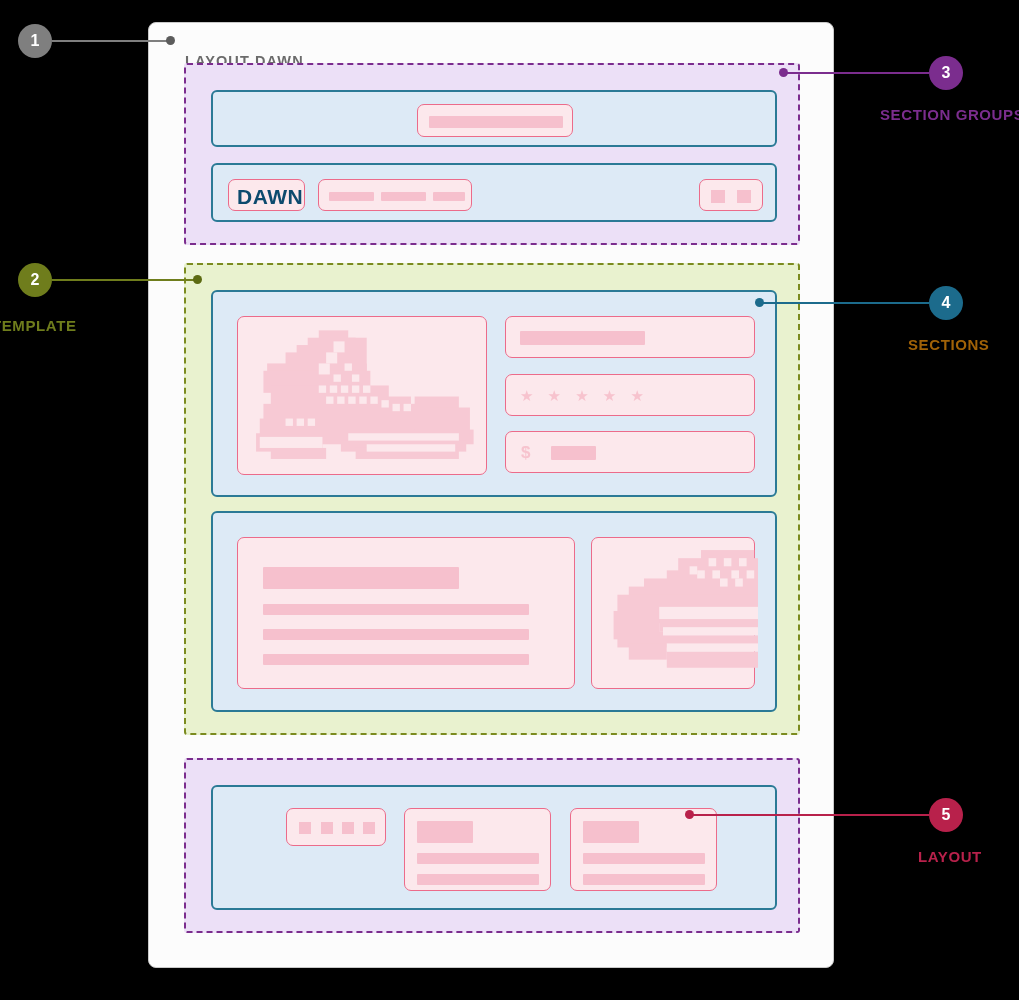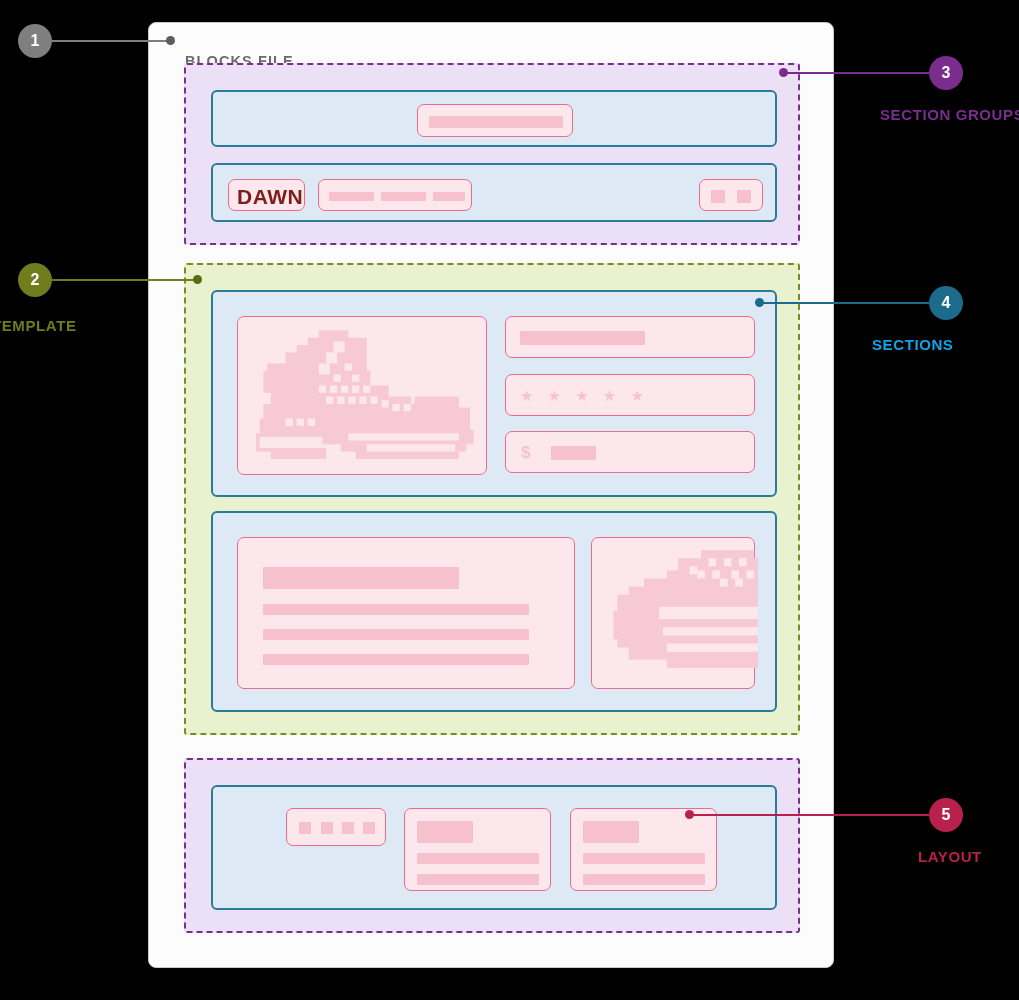--- a/index.html
+++ b/index.html
@@ -88,21 +88,21 @@
     border: 1.6px solid #ec6b8a;
     border-radius: 7px;
   }
   .bar {
     position: absolute;
     background: #f6c0cd;
     border-radius: 1px;
   }
   .dawn-text {
     position: absolute;
-    color: #7f1d1d;
+    color: #0c4a6e;
     font-weight: 700;
     letter-spacing: 0.5px;
     line-height: 1;
   }
   .stars {
     position: absolute;
     color: #f7c3ce;
     letter-spacing: 5px;
     line-height: 1;
   }
@@ -120,21 +120,21 @@
     position: absolute;
     image-rendering: pixelated;
   }
 </style>
 </head>
 <body>
 
 <div id="stage">
 
   <div id="frame">
-    <div id="frame-title">BLOCKS FILE</div>
+    <div id="frame-title">LAYOUT DAWN</div>
 
     <div class="group" style="left:35px; top:40px; width:616px; height:182px;">
 
       <div class="section" style="left:25px; top:25px; width:566px; height:57px;">
         <div class="block" style="left:204px; top:12px; width:156px; height:33px;">
           <div class="bar" style="left:11px; top:11px; width:134px; height:12px;"></div>
         </div>
       </div>
 
       <div class="section" style="left:25px; top:98px; width:566px; height:59px;">
@@ -312,21 +312,21 @@
   <div class="badge" style="left:929px; top:56px; background:#7b2d8e;">
     <span>3</span>
   </div>
   <div class="callout-label" style="left:880px; top:106px; color:#7b2d8e;">SECTION GROUPS</div>
 
   <div class="leader" style="left:762px; top:302px; width:167px; background:#1c6b8c;"></div>
   <div class="anchor-dot" style="left:755px; top:298px; background:#1c6b8c;"></div>
   <div class="badge" style="left:929px; top:286px; background:#1c6b8c;">
     <span>4</span>
   </div>
-  <div class="callout-label" style="left:872px; top:336px; color:#0ea5e9;text-align:center;">SECTIONS</div>
+  <div class="callout-label" style="left:908px; top:336px; color:#a16207;text-align:center;">SECTIONS</div>
 
   <div class="leader" style="left:692px; top:814px; width:237px; background:#b8214b;"></div>
   <div class="anchor-dot" style="left:685px; top:810px; background:#b8214b;"></div>
   <div class="badge" style="left:929px; top:798px; background:#b8214b;">
     <span>5</span>
   </div>
   <div class="callout-label" style="left:918px; top:848px; color:#b8214b;">LAYOUT</div>
 
 </div>
 

